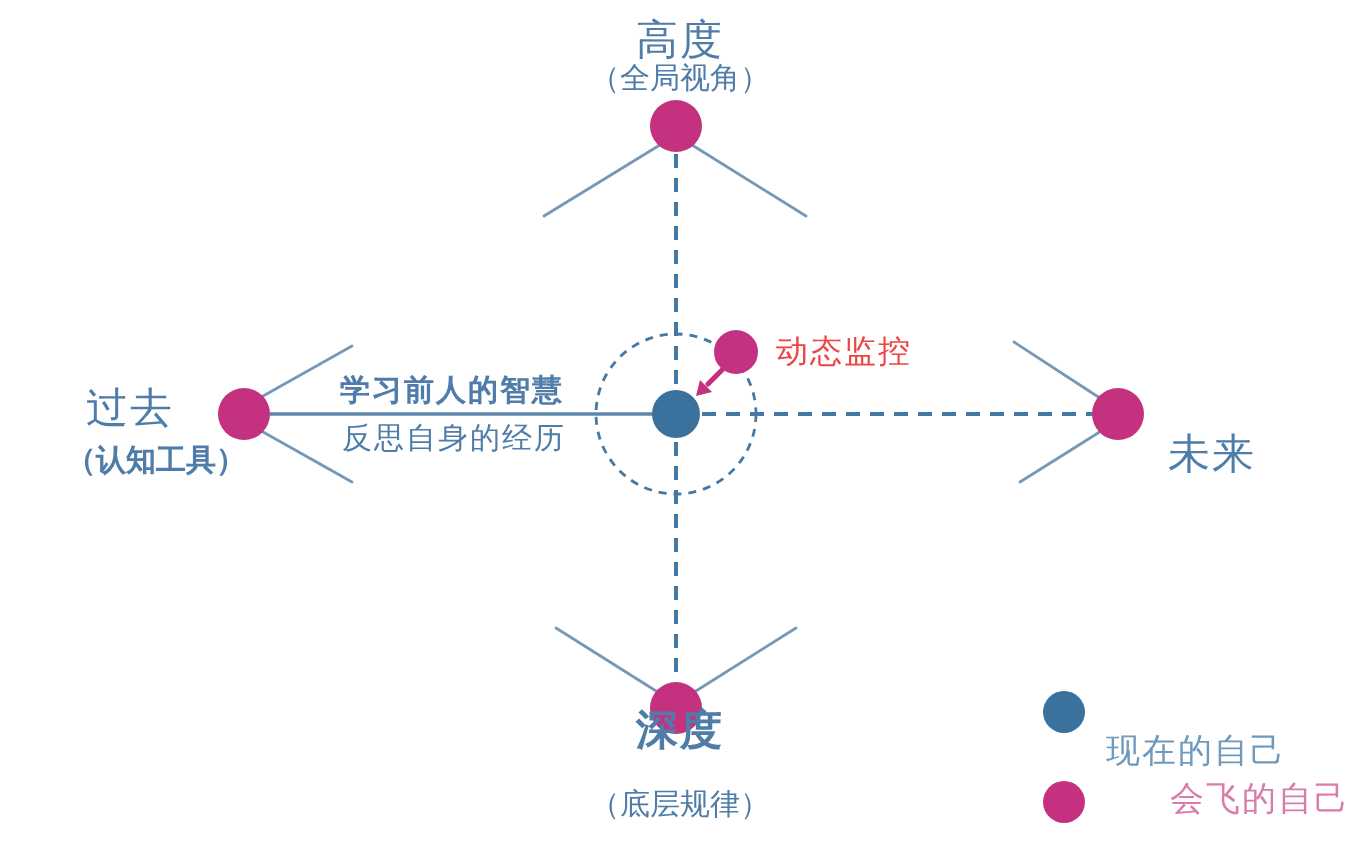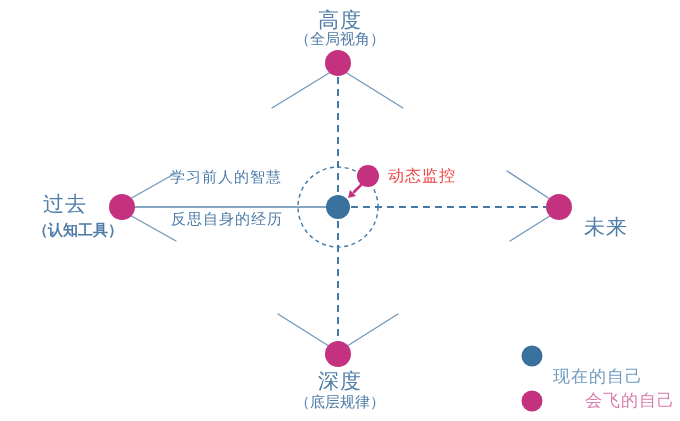--- a/index.html
+++ b/index.html
@@ -70,24 +70,24 @@
   </svg>
 
   <div class="lbl big center-x" style="left:340px; top:9px;">高度</div>
   <div class="lbl sub center-x" style="left:340px; top:31px;">（全局视角）</div>
 
   <div class="lbl big" style="left:43px; top:193px;">过去</div>
   <div class="lbl sub" style="left:33px; top:222px;font-weight:bold;">（认知工具）</div>
 
   <div class="lbl big" style="left:584px; top:196px;margin-top:20px;">未来</div>
 
-  <div class="lbl big center-x" style="left:340px; top:370px;">深度</div>
+  <div class="lbl big center-x" style="left:340px; top:354px;font-weight:bold;">深度</div>
   <div class="lbl sub center-x" style="left:340px; top:394px;">（底层规律）</div>
 
-  <div class="lbl edge center-x" style="left:226px; top:169px;">学习前人的智慧</div>
+  <div class="lbl edge center-x" style="left:226px; top:187px;font-weight:bold;">学习前人的智慧</div>
   <div class="lbl edge center-x" style="left:227px; top:211px;">反思自身的经历</div>
 
   <div class="lbl monitor" style="left:388px; top:167px;">动态监控</div>
 
   <div class="lbl legend-blue" style="left:553px; top:346px;">现在的自己</div>
   <div class="lbl legend-pink" style="left:553px; top:391px;">会飞的自己</div>
 
 </div>
 
 </body></html>

